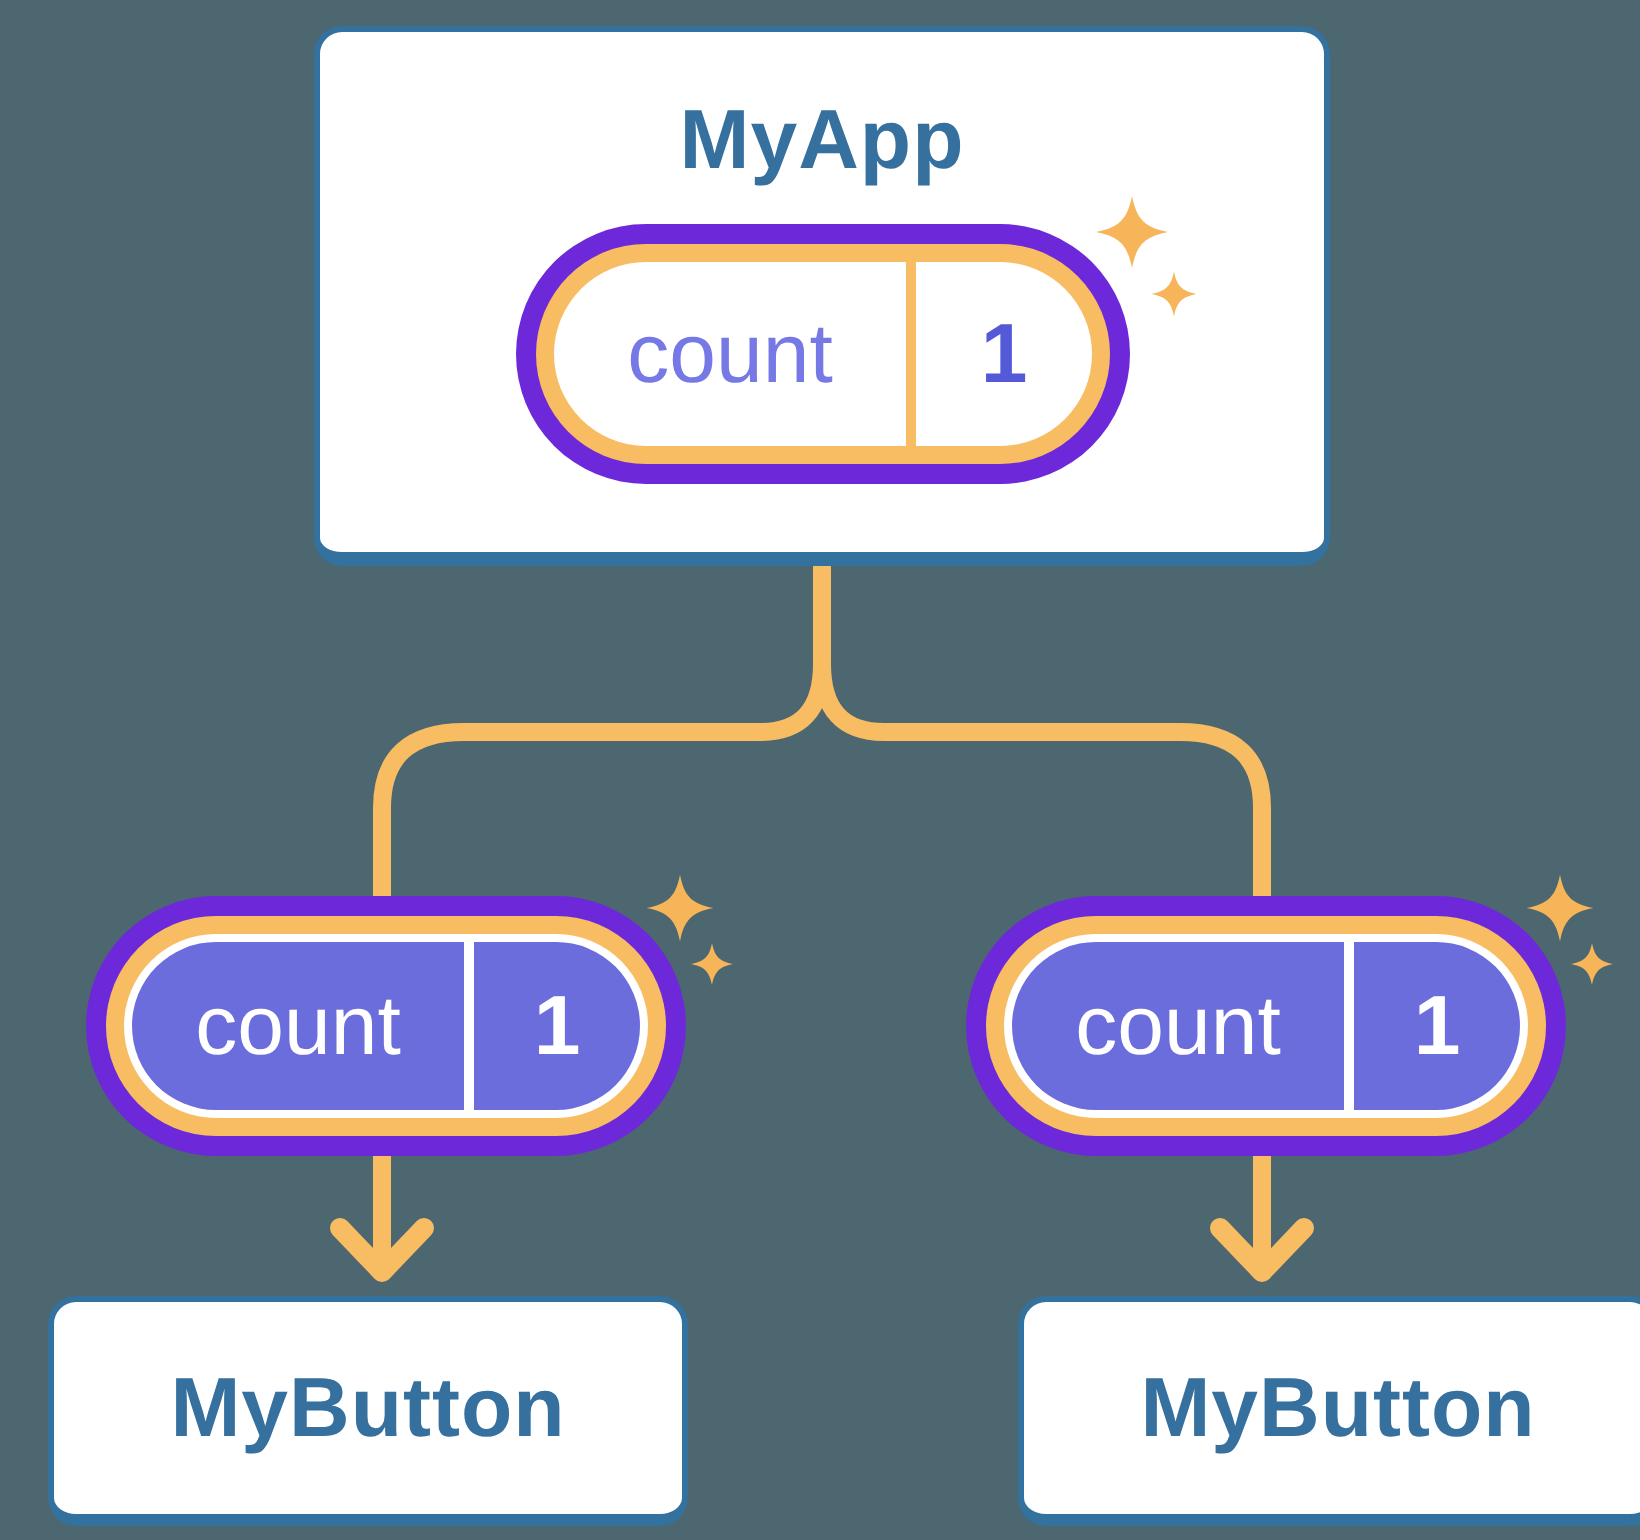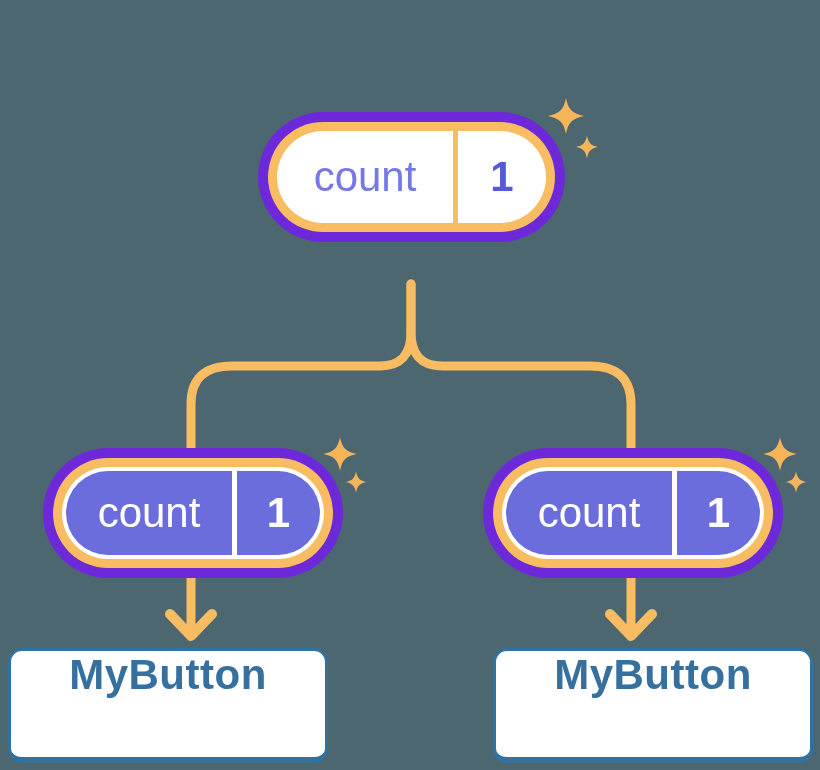--- a/index.html
+++ b/index.html
@@ -15,21 +15,21 @@
     position:absolute;background:#ffffff;border:3px solid #33719F;
     border-bottom-width:7px;border-radius:14px;box-sizing:border-box;z-index:2;
   }
   .card-myapp{left:157px;top:13px;width:508px;height:270px;text-align:center;}
   .card-title{
     color:#36709E;font-size:42px;font-weight:600;letter-spacing:.5px;
   }
   .card-myapp .card-title{margin-top:30px;}
   .card-mybutton{
     width:320px;height:115px;top:648px;display:flex;
-    justify-content:center;border-bottom-width:6px;
+    align-items:center;justify-content:center;border-bottom-width:6px;margin-left:16px;
   }
   .card-mybutton-left{left:8px;}
   .card-mybutton-right{left:493px;}
 
   
   .pill{
     position:absolute;z-index:3;box-sizing:border-box;
     background:#6d28d9;border-radius:999px;padding:10px;
   }
   .pill-top{left:258px;top:112px;width:307px;height:130px;}
@@ -65,20 +65,23 @@
 
   <svg class="overlay" width="820" height="770" viewBox="0 0 820 770">
     <g fill="none" stroke="#F8BC62" stroke-width="9" stroke-linecap="round" stroke-linejoin="round">
       <path d="M411 284 L411 332 Q411 366 380 366 L232 366 Q191 366 191 404 L191 634"></path>
       <path d="M411 284 L411 332 Q411 366 442 366 L590 366 Q631 366 631 404 L631 634"></path>
       <path stroke-width="10" d="M170 614 L191 636 L212 614"></path>
       <path stroke-width="10" d="M610 614 L631 636 L652 614"></path>
     </g>
   </svg>
 
+  <div class="card card-myapp">
+    <div class="card-title">MyApp</div>
+  </div>
 
   <div class="pill pill-top">
     <div class="pill-ring">
       <div class="pill-core state">
         <div class="seg seg-name state-name">count</div>
         <div class="divider"></div>
         <div class="seg seg-value state-value">1</div>
       </div>
     </div>
   </div>

